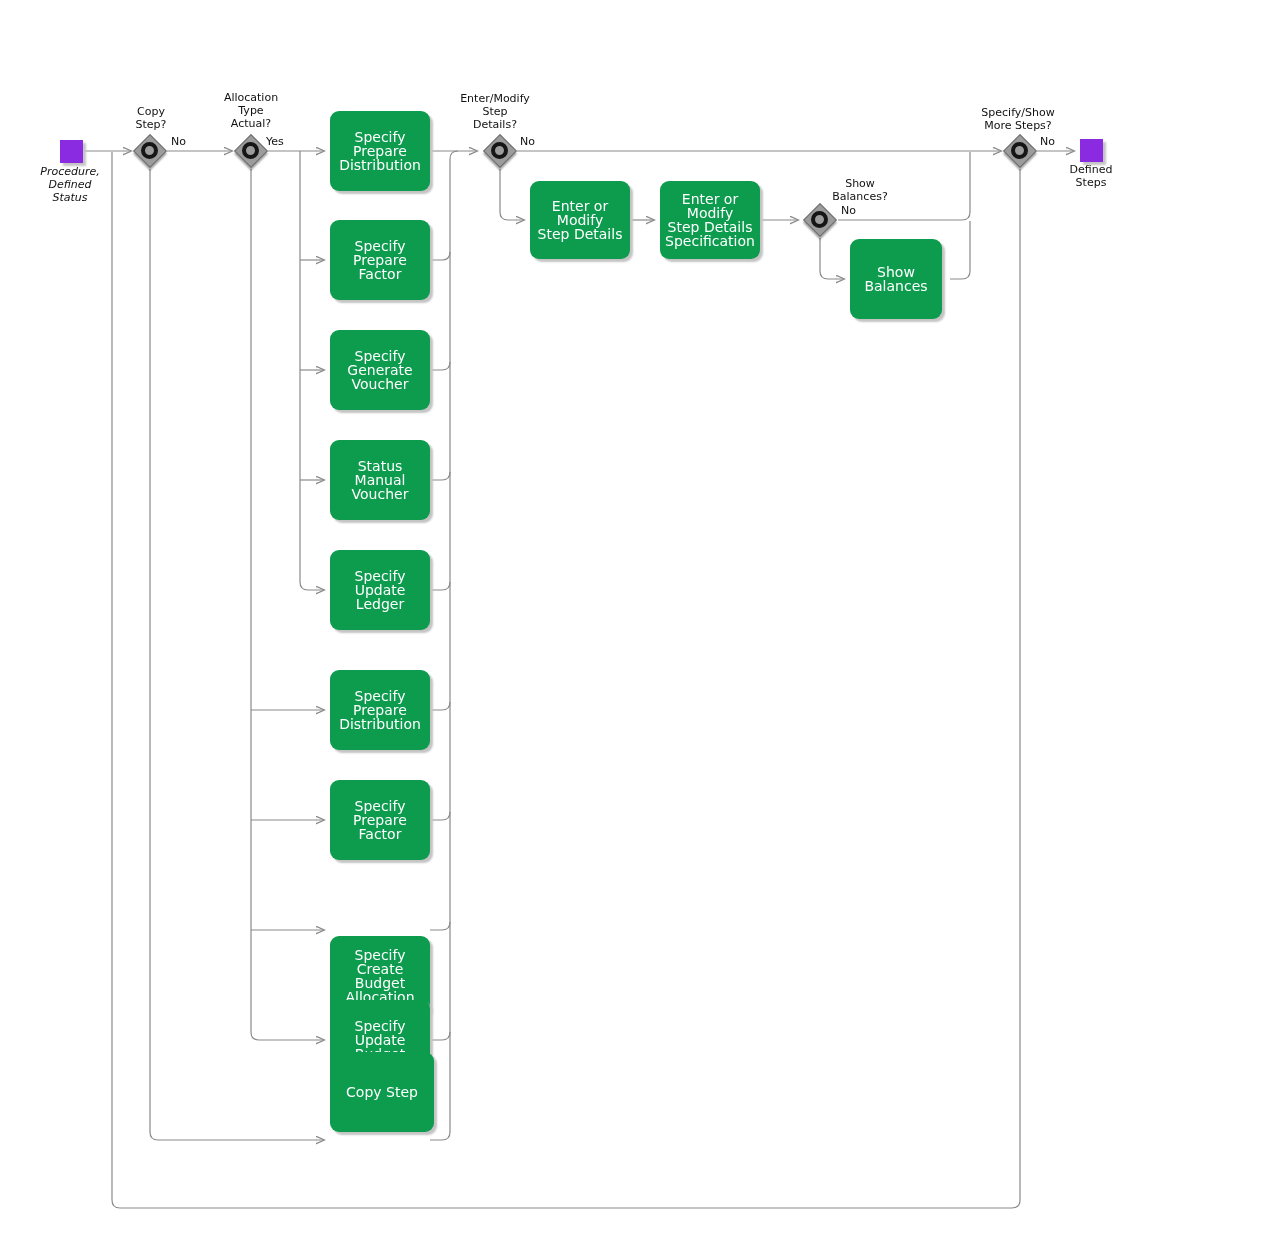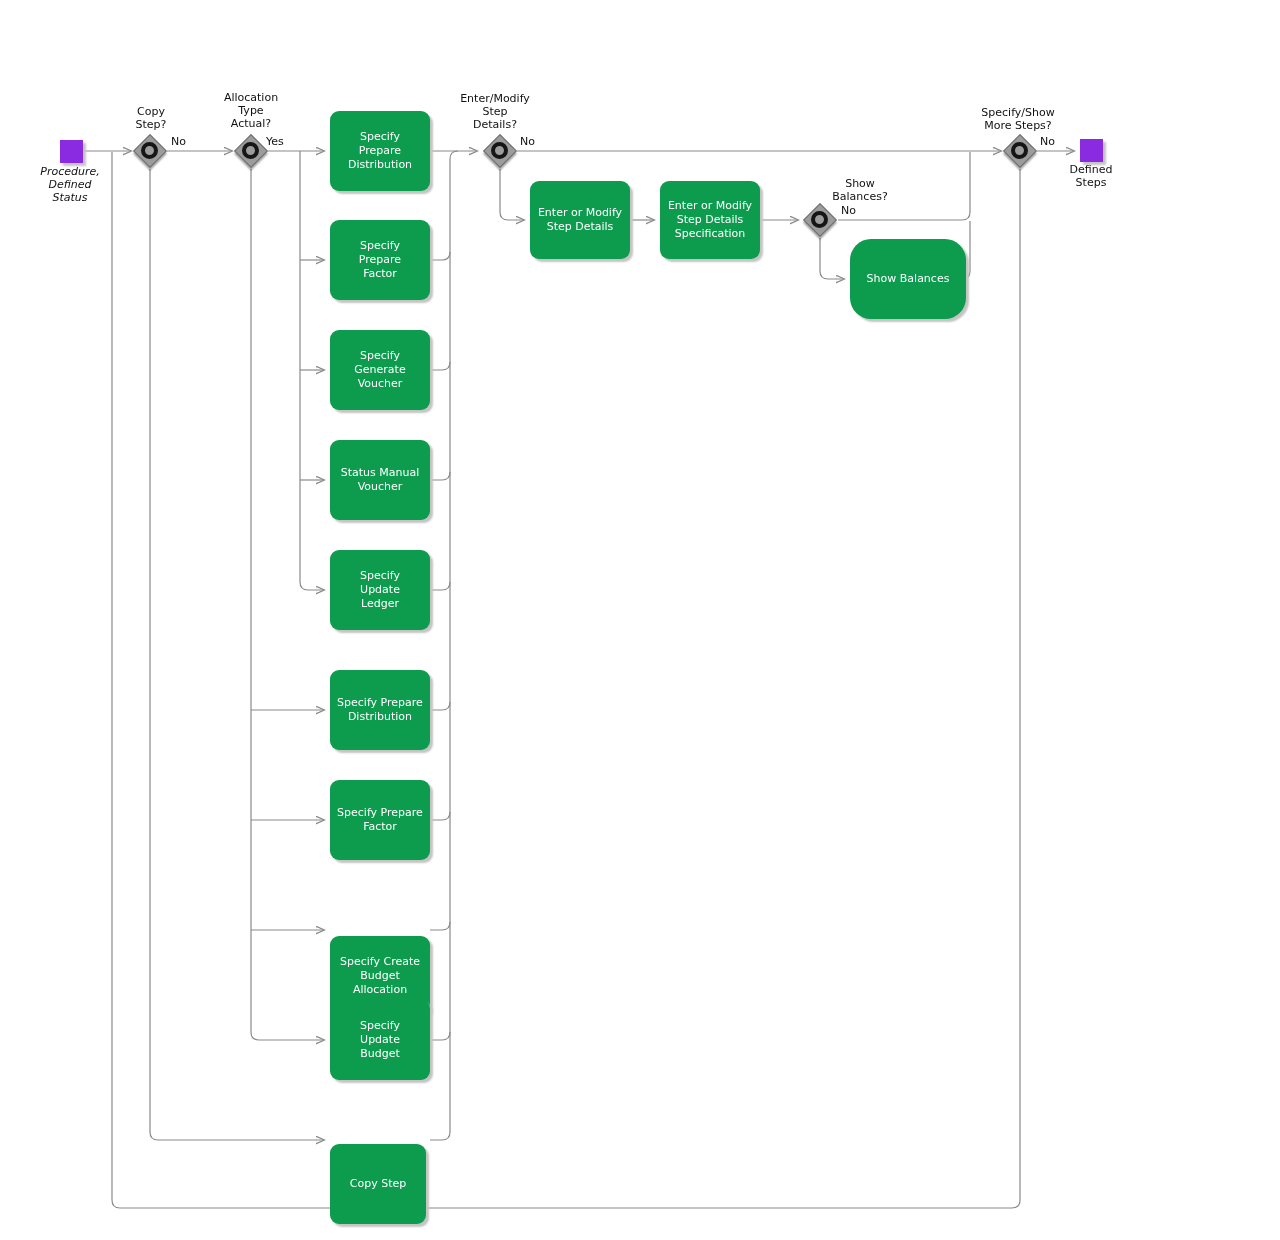--- a/index.html
+++ b/index.html
@@ -8,21 +8,21 @@
   .banner{
     position:absolute;left:10px;top:10px;width:1260px;height:30px;
     background:#7b2be0;color:#ffffff;font-size:13px;font-weight:bold;
     display:flex;align-items:center;justify-content:center;
   }
   #edges{position:absolute;left:0;top:0;width:1280px;height:1240px;}
   #edges path{fill:none;stroke:#8a8a8a;stroke-width:1.2;}
   .act{
     position:absolute;background:#0d9c4e;color:#ffffff;border-radius:9px;
     display:flex;align-items:center;justify-content:center;text-align:center;
-    font-size:11px;line-height:14px;white-space:pre-line;padding:2px;
+    font-size:14px;line-height:14px;white-space:pre-line;padding:2px;
     box-sizing:border-box;box-shadow:3px 3px 2px #c4c4c4;
   }
   .term{
     position:absolute;width:23px;height:23px;background:#8a2be2;
     box-shadow:3px 3px 2px #c4c4c4;
   }
   .diamond{
     position:absolute;width:24px;height:24px;background:#9c9c9c;
     border:1px solid #6e6e6e;transform:rotate(45deg);
     box-shadow:2px 2px 2px rgba(0,0,0,0.35);box-sizing:border-box;
@@ -160,21 +160,21 @@
   <div class="act" style="left:330px;top:670px;width:100px;height:80px;">Specify Prepare
 Distribution</div>
   <div class="act" style="left:330px;top:780px;width:100px;height:80px;">Specify Prepare
 Factor</div>
   <div class="act" style="left:330px;top:890px;width:100px;height:80px;margin-top:46px;">Specify Create
 Budget
 Allocation</div>
   <div class="act" style="left:330px;top:1000px;width:100px;height:80px;">Specify
 Update
 Budget</div>
-  <div class="act" style="left:330px;top:1144px;width:96px;height:80px;text-align:right;">Copy Step</div>
+  <div class="act" style="left:330px;top:1052px;width:104px;height:80px;text-align:right;">Copy Step</div>
   <div class="act" style="left:530px;top:181px;width:100px;height:78px;">Enter or Modify
 Step Details</div>
   <div class="act" style="left:660px;top:181px;width:100px;height:78px;">Enter or Modify
 Step Details
 Specification</div>
-  <div class="act" style="left:850px;top:239px;width:116px;height:80px;border-radius:21px;">Show Balances</div>
+  <div class="act" style="left:850px;top:239px;width:92px;height:80px;">Show Balances</div>
 
 </div>
 
 </body></html>

